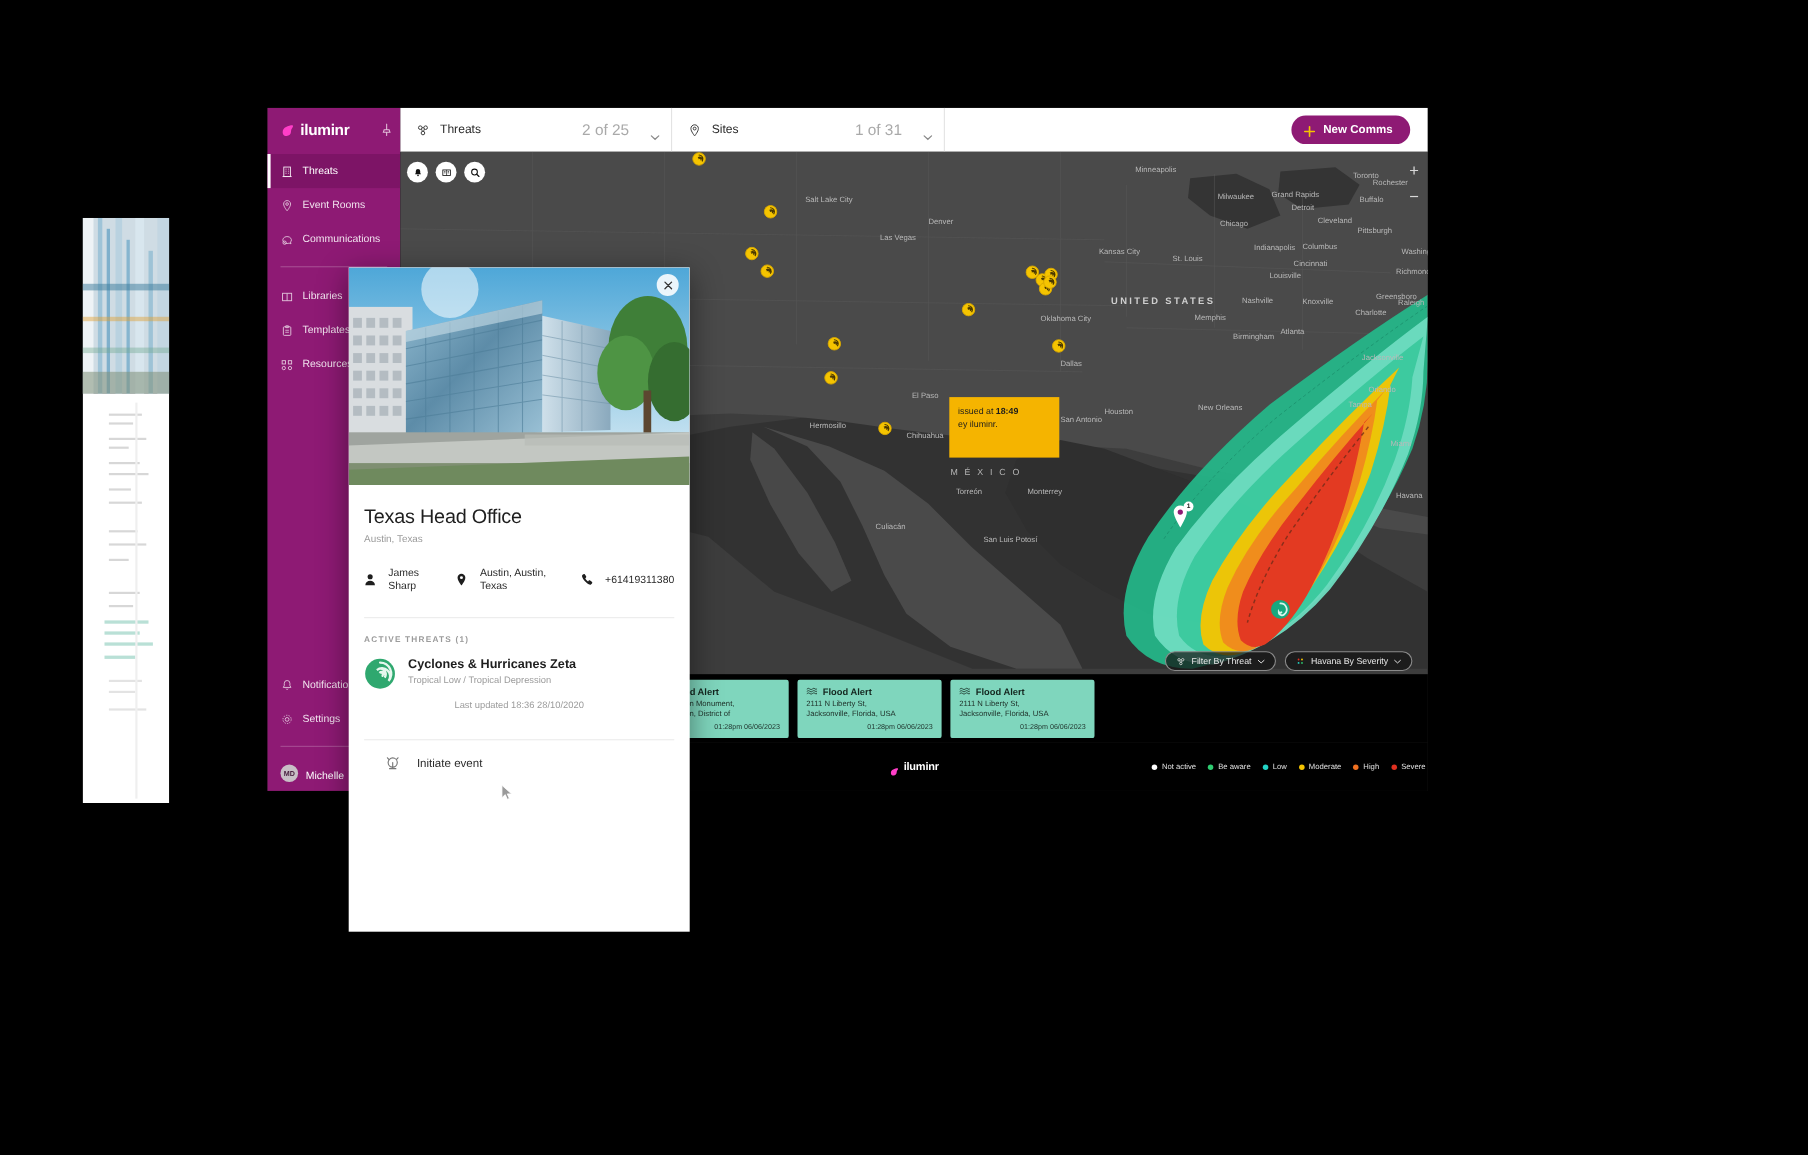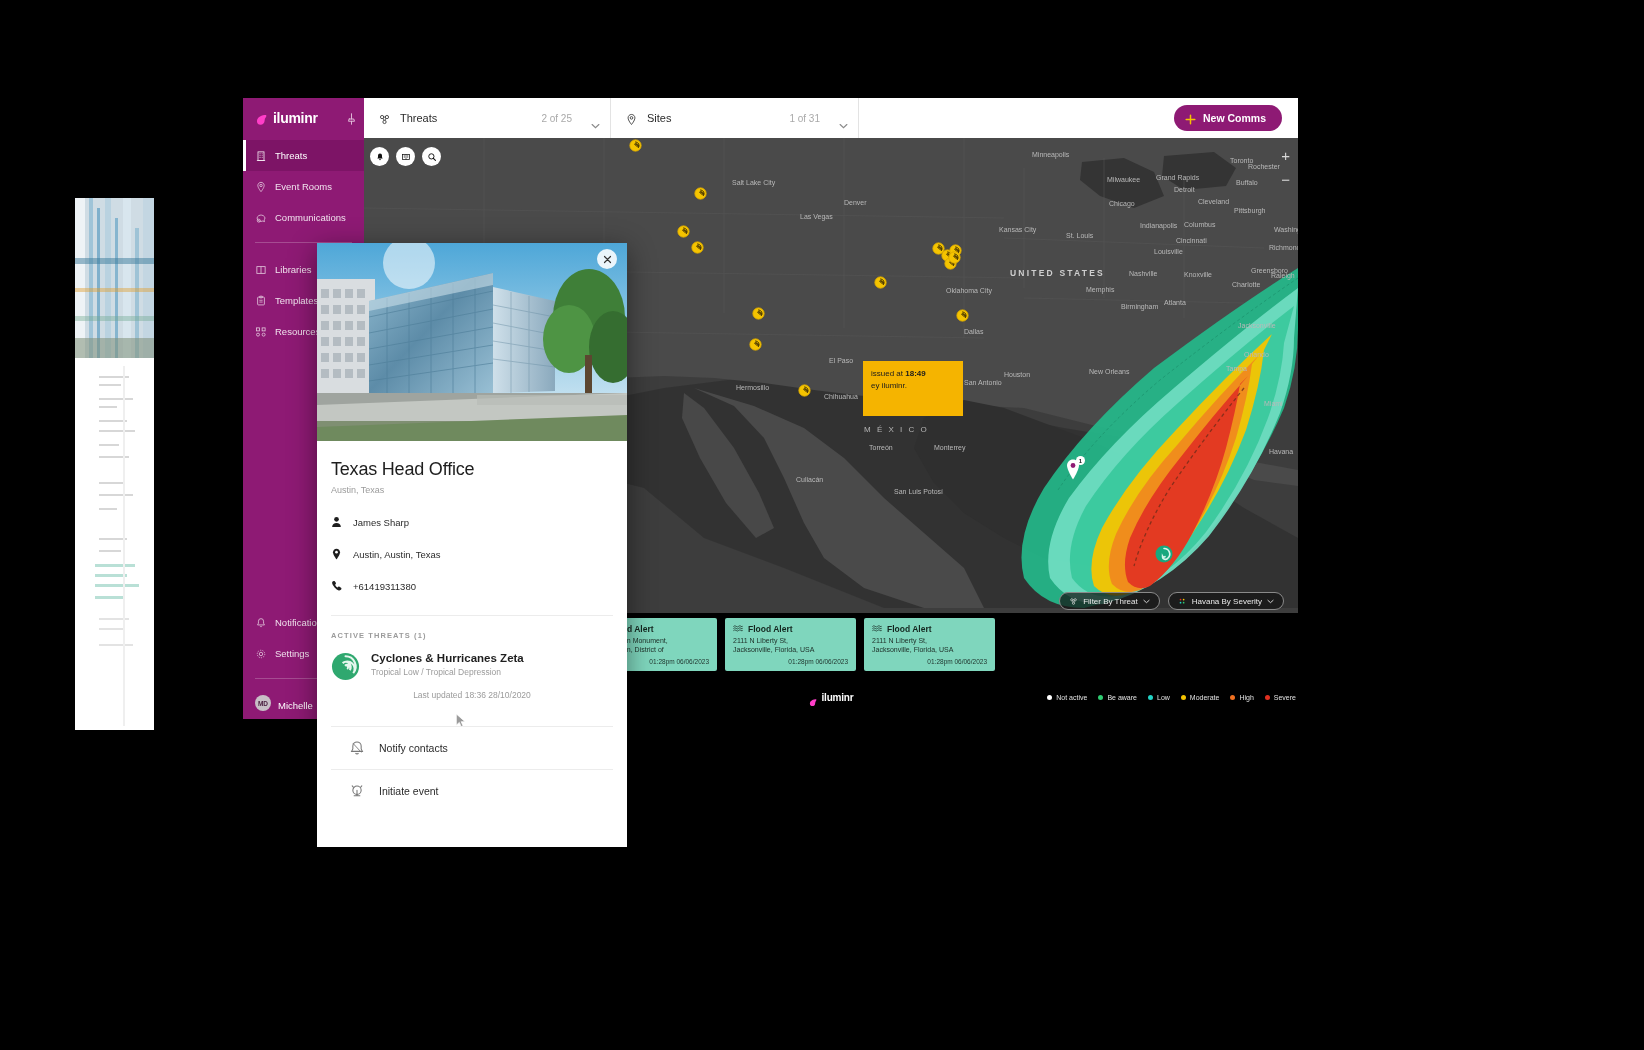--- a/index.html
+++ b/index.html
@@ -79,21 +79,21 @@
     display: flex; align-items: center;
     height: 100%; padding: 0 10px 0 14px;
     border-right: 1px solid #e3e3e3;
     cursor: pointer; gap: 9px;
   }
   .selector .sel-icon { width: 13px; height: 13px; flex: 0 0 auto; }
   .selector .sel-label {
     font-size: 11px; color: #2b2b2b; white-space: nowrap;
   }
   .selector .sel-count {
-    font-size: 10px; color: #a9a9a9; margin-left: auto;
+    font-size: 14px; color: #a9a9a9; margin-left: auto;
     padding-right: 10px; white-space: nowrap;
   }
   .selector .chev { width: 9px; height: 6px; flex: 0 0 auto; }
   #sel-threats { width: 247px; }
   #sel-sites   { width: 248px; }
   #topbar-fill { flex: 1 1 auto; }
   #new-comms-btn {
     position: absolute; right: 16px; top: 7px;
     height: 26px; padding: 0 16px 0 11px;
     background: #8e1a74; border-radius: 13px;
@@ -254,21 +254,21 @@
     cursor: pointer; z-index: 3;
   }
   #modal-close svg { width: 9px; height: 9px; }
   #modal-body { padding: 18px 14px 0 14px; flex: 1 1 auto; }
   #site-title {
     font-size: 18px; color: #1e1e1e; font-weight: 400; letter-spacing: -0.2px;
   }
   #site-subtitle {
     font-size: 9px; color: #9b9b9b; margin-top: 5px;
   }
-  #site-meta { margin-top: 21px; display: flex; flex-direction: column; gap: 20px; }
+  #site-meta { margin-top: 21px; display: flex; gap: 8px; }
   .meta-row { display: flex; align-items: center; gap: 11px; }
   .meta-row svg { width: 11px; height: 12px; flex: 0 0 auto; }
   .meta-text { font-size: 9.5px; color: #2b2b2b; }
   #threats-divider {
     height: 1px; background: #ececec; margin: 23px 0 0 0;
   }
   #threats-heading {
     font-size: 7.5px; color: #9b9b9b; letter-spacing: 1.1px;
     font-weight: 600; margin-top: 15px;
   }
@@ -961,28 +961,20 @@
       <div>
         <div id="threat-name">Cyclones &amp; Hurricanes Zeta</div>
         <div id="threat-cat">Tropical Low / Tropical Depression</div>
       </div>
     </div>
     <div id="threat-updated">Last updated 18:36 28/10/2020</div>
 
     <div id="modal-actions">
       <div class="action-row">
         <svg viewBox="0 0 20 20">
-          <path d="M10 2.4a5.2 5.2 0 0 0-5.2 5.2v3.6L3.2 14.2h13.6l-1.6-3V7.6A5.2 5.2 0 0 0 10 2.4z" fill="none" stroke="#777" stroke-width="1.3"></path>
-          <path d="M8.2 16.2a2 2 0 0 0 3.6 0" fill="none" stroke="#777" stroke-width="1.3"></path>
-          <path d="M5 4.2 15.5 15.5" stroke="#777" stroke-width="1.1"></path>
-        </svg>
-        <span class="action-label">Notify contacts</span>
-      </div>
-      <div class="action-row">
-        <svg viewBox="0 0 20 20">
           <circle cx="10" cy="9" r="5.2" fill="none" stroke="#777" stroke-width="1.3"></circle>
           <path d="M10 9v7M6.4 16h7.2M5.6 5.4 4 3.6M14.4 5.4 16 3.6" stroke="#777" stroke-width="1.3" stroke-linecap="round"></path>
         </svg>
         <span class="action-label">Initiate event</span>
       </div>
     </div>
   </div>
 
   <svg id="cursor-arrow" viewBox="0 0 12 16">
     <path d="M1 1 L1 13 L4.2 10 L6.2 14.6 L8.2 13.7 L6.2 9.3 L10.4 9.3 Z" fill="#9a9a9a" stroke="#fff" stroke-width=".8"></path>

